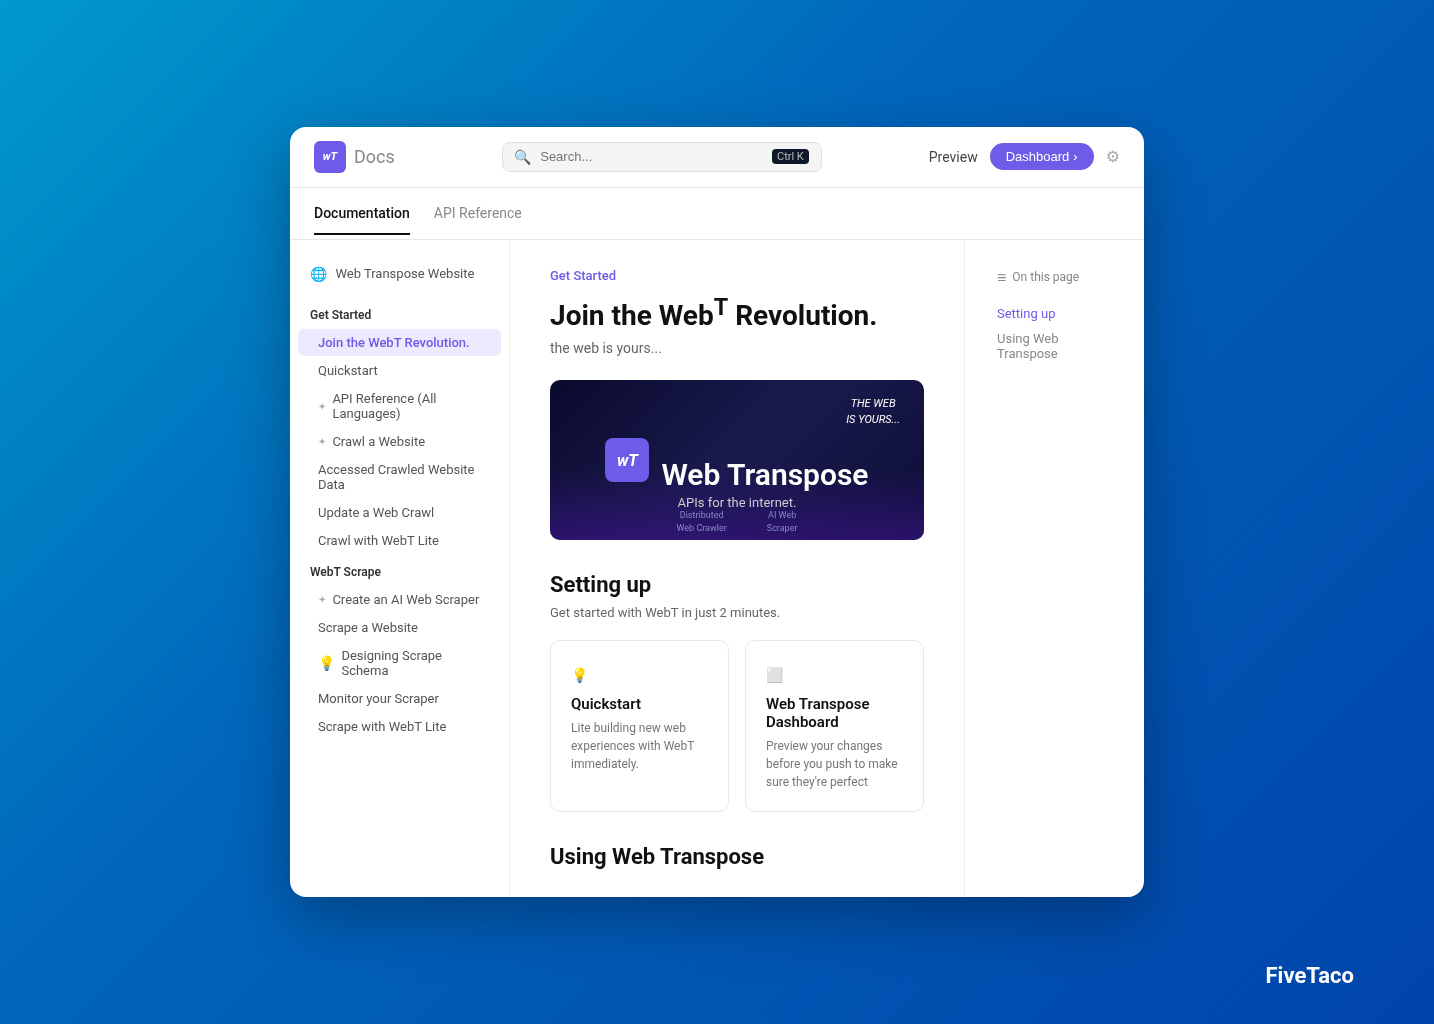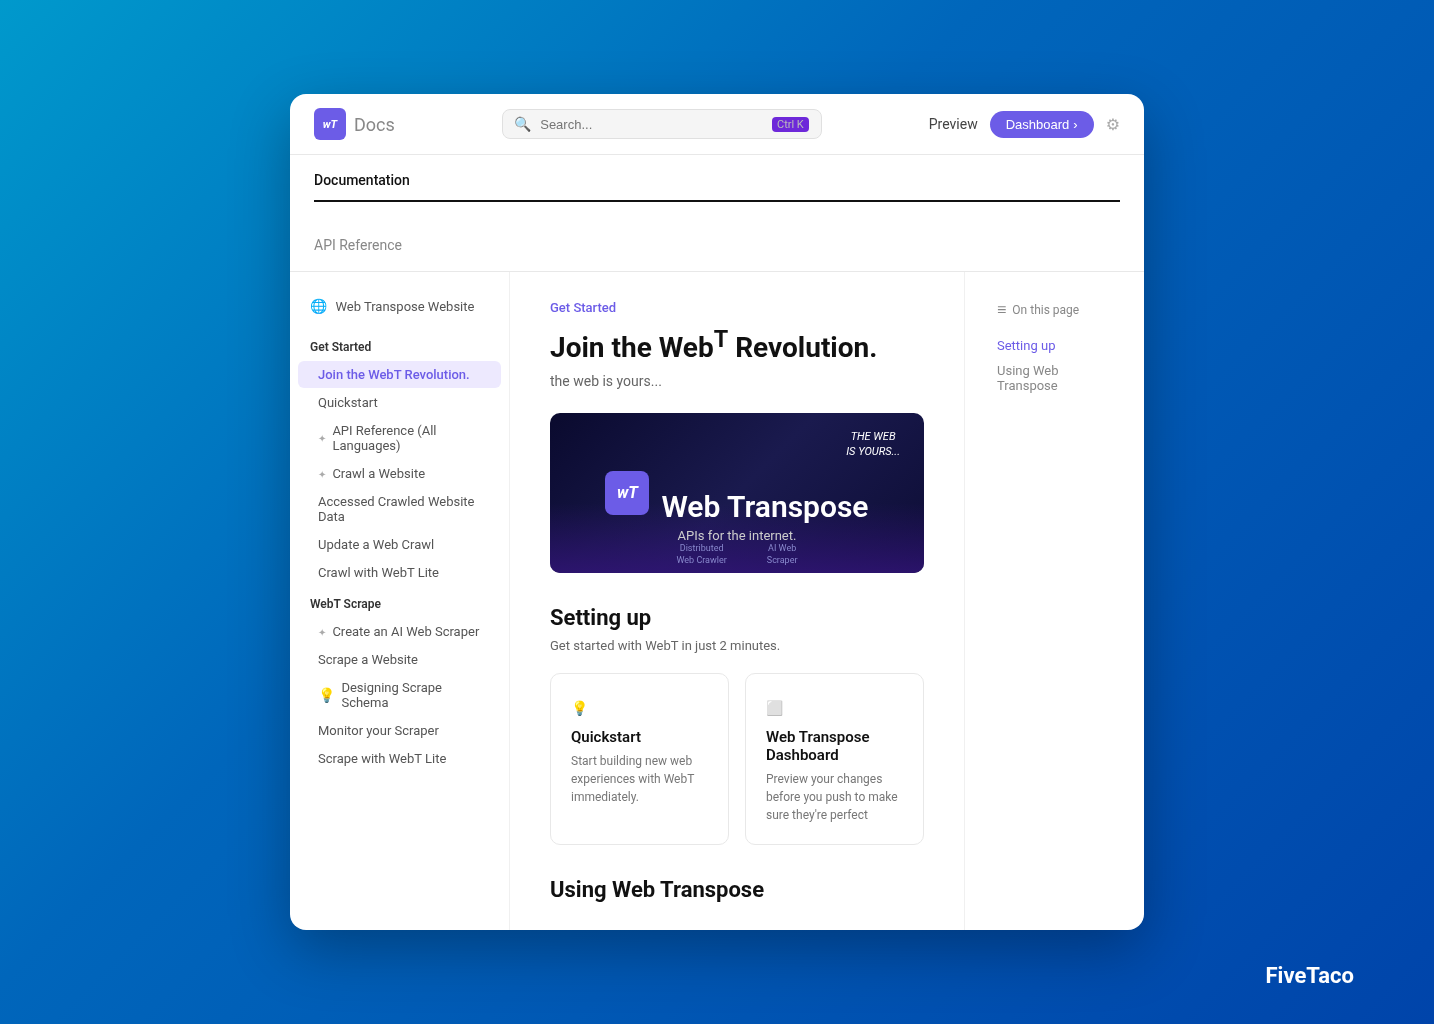--- a/index.html
+++ b/index.html
@@ -73,21 +73,21 @@
       flex: 1;
       border: none;
       background: transparent;
       font-size: 13px;
       color: #aaa;
       outline: none;
     }
     .search-kbd {
       font-size: 11px;
       color: #bbb;
-      background: #6d28d9;
+      background: #0f172a;
       border-radius: 4px;
       padding: 1px 5px;
     }
     .header-actions {
       display: flex;
       align-items: center;
       gap: 12px;
       flex-shrink: 0;
     }
     .support-link {
@@ -112,21 +112,20 @@
       color: #aaa;
       font-size: 16px;
       cursor: pointer;
     }
     
     .nav-tabs {
       display: flex;
       padding: 5px 24px;
       border-bottom: 1px solid #e8e8e8;
       gap: 24px;
-      flex-direction: column;
     }
     .nav-tab {
       font-size: 14px;
       padding: 12px 0;
       cursor: pointer;
       color: #888;
       border-bottom: 2px solid transparent;
       margin-bottom: -1px;
     }
     .nav-tab.active {
@@ -480,21 +479,21 @@
         </div>
       </div>
 
       <h2 class="section-heading">Setting up</h2>
       <p class="section-desc">Get started with WebT in just 2 minutes.</p>
 
       <div class="cards-row">
         <div class="card">
           <div class="card-icon bulb-icon"></div>
           <div class="card-title">Quickstart</div>
-          <div class="card-desc">Start building new web experiences with WebT immediately.</div>
+          <div class="card-desc">Lite building new web experiences with WebT immediately.</div>
         </div>
         <div class="card">
           <div class="card-icon square-icon"></div>
           <div class="card-title">Web Transpose Dashboard</div>
           <div class="card-desc">Preview your changes before you push to make sure they're perfect</div>
         </div>
       </div>
 
       <h2 class="using-section-title">Using Web Transpose</h2>
     </div>

